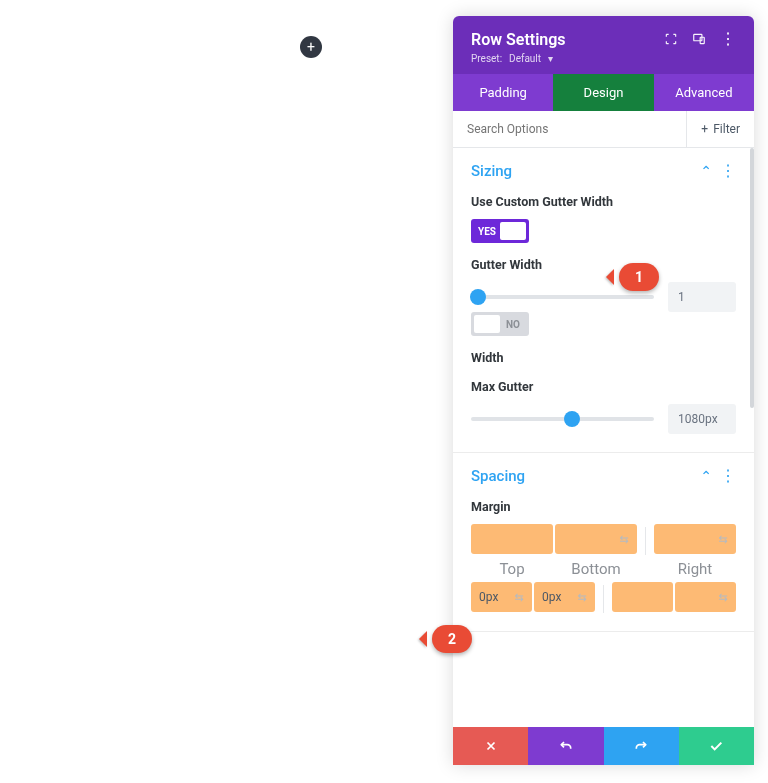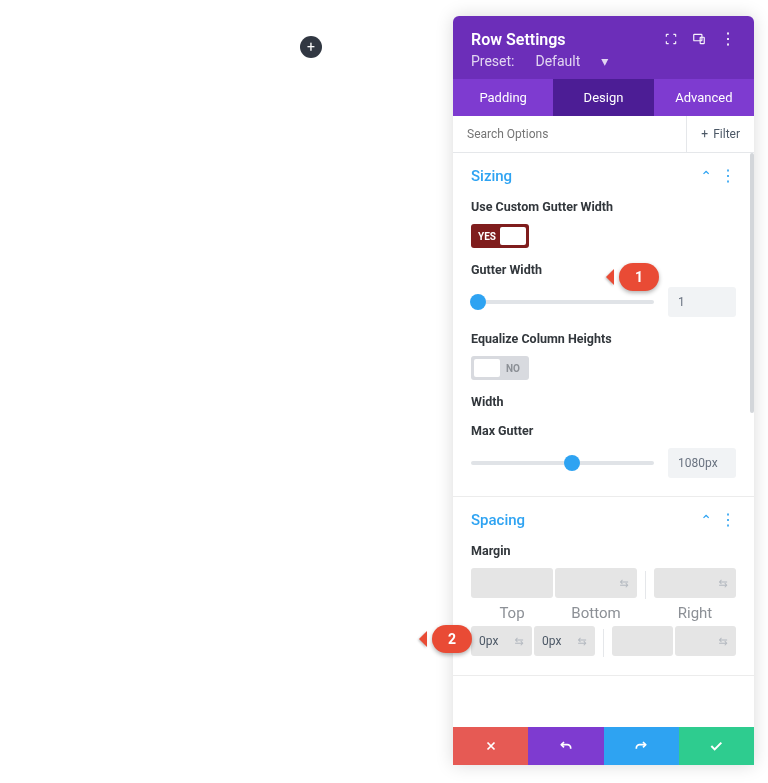--- a/index.html
+++ b/index.html
@@ -17,28 +17,28 @@
     background: #fff; box-shadow: 0 0 18px rgba(0,0,0,.15); border-radius: 6px 6px 0 0;
     display: flex; flex-direction: column;
   }
 
   .panel-header {
     background: #6c2eb9; color: #fff; padding: 14px 18px 10px; border-radius: 6px 6px 0 0;
     display: flex; align-items: flex-start; justify-content: space-between;
   }
   .panel-header .titles { display:flex; flex-direction: column; gap:4px;}
   .panel-header h1 { font-size: 16px; font-weight: 600; }
-  .panel-header .preset { font-size: 14px; opacity: .8; display:flex; align-items:flex-end; gap:21px;}
+  .panel-header .preset { font-size: 10px; opacity: .8; display:flex; align-items:flex-end; gap:7px;}
   .panel-header .icons { display: flex; gap: 14px; align-items: center; padding-top:2px;}
   .panel-header .ic { width:14px; height:14px; opacity:.95; }
   .panel-header .dots { font-size:16px; line-height:14px; }
 
   .tabs { display: flex; background: #7e3bd0; }
   .tab { flex: 1; text-align: center; padding: 11px 0; font-size: 13px; color: #fff; cursor: pointer; }
-  .tab.active { background: #4c1d95; }
+  .tab.active { background: #15803d; }
 
   .searchbar { display:flex; border-bottom:1px solid #e5e7ea; }
   .searchbar input {
     flex:1; border:none; padding: 11px 14px; font-size: 12px; color:#8c9096; outline:none;
   }
   .searchbar .filter {
     padding: 11px 14px; font-size: 12px; color:#4c5866; border-left:1px solid #e5e7ea; display:flex; align-items:center; gap:5px; cursor:pointer;
   }
 
   .body { flex:1; overflow-y:auto; position:relative; }
@@ -52,21 +52,21 @@
   .section-head .title { font-size: 15px; color:#2ea3f2; font-weight:500; }
   .section-head .controls { display:flex; align-items:center; gap:8px; }
   .section-head .chev { color:#2ea3f2; font-size:14px; }
   .section-head .dots { color:#2ea3f2; font-size:16px; line-height:12px; }
   .section-body { padding: 0 18px 18px; }
 
   .field-label { font-size: 12.5px; font-weight:700; color:#32373c; margin: 14px 0 10px; display:block; }
   .field-label.first { margin-top:0;}
 
   .toggle {
-    width: 58px; height: 24px; border-radius: 3px; background:#7f1d1d; position:relative; cursor:pointer;
+    width: 58px; height: 24px; border-radius: 3px; background:#6d28d9; position:relative; cursor:pointer;
     display:flex; align-items:center;
   }
   .toggle .lbl { color:#fff; font-size:10px; font-weight:700; padding-left:7px; }
   .toggle .knob { position:absolute; right:3px; top:3px; width:26px; height:18px; background:#fff; border-radius:2px; }
   .toggle.off { background:#d8dadf; }
   .toggle.off .lbl { color:#8c9096; position:absolute; right:9px; }
   .toggle.off .knob { left:3px; right:auto; }
 
   .slider-row { display:flex; align-items:center; gap:14px; }
   .slider {
@@ -78,21 +78,21 @@
   }
   .slider-val {
     width:68px; height:30px; background:#f1f3f5; border:none; font-size:12px; color:#6a7380;
     padding: 0 10px; border-radius:3px;
   }
 
   .sp-group { margin-top:4px; }
   .sp-row { display:flex; gap:2px; }
   .sp-cell { flex:1; display:flex; flex-direction:column; align-items:center; position:relative; }
   .sp-cell input {
-    width:100%; height:30px; background:#e5e5e5; border:none; font-size:12px; color:#4c5866;
+    width:100%; height:30px; background:#fdba74; border:none; font-size:12px; color:#4c5866;
     padding:0 8px; border-radius:3px;
   }
   .sp-cell .sublabel { font-size:15px; color:#8c9096; margin-top:6px; }
   .sp-link {
     position:absolute; right:4px; top:6px; width:18px; height:18px; display:flex; align-items:center; justify-content:center; color:#b5bac1; font-size:11px; pointer-events:none;
   }
   .sp-divider { width:1px; background:#e5e7ea; margin:3px 6px 0; height:28px; align-self:flex-start;}
 
   .footer {
     display:flex; height:38px;
@@ -177,21 +177,20 @@
         </div>
 
         <span class="field-label">Gutter Width</span>
         <div class="slider-row">
           <div class="slider">
             <div class="thumb" style="left:4%"></div>
           </div>
           <input class="slider-val" value="1" style="">
         </div>
 
-        <span class="field-label">Equalize Column Heights</span>
         <div class="toggle off">
           <span class="knob"></span>
           <span class="lbl">NO</span>
         </div>
 
         <span class="field-label">Width</span>
 
         <span class="field-label">Max Gutter</span>
         <div class="slider-row">
           <div class="slider">

